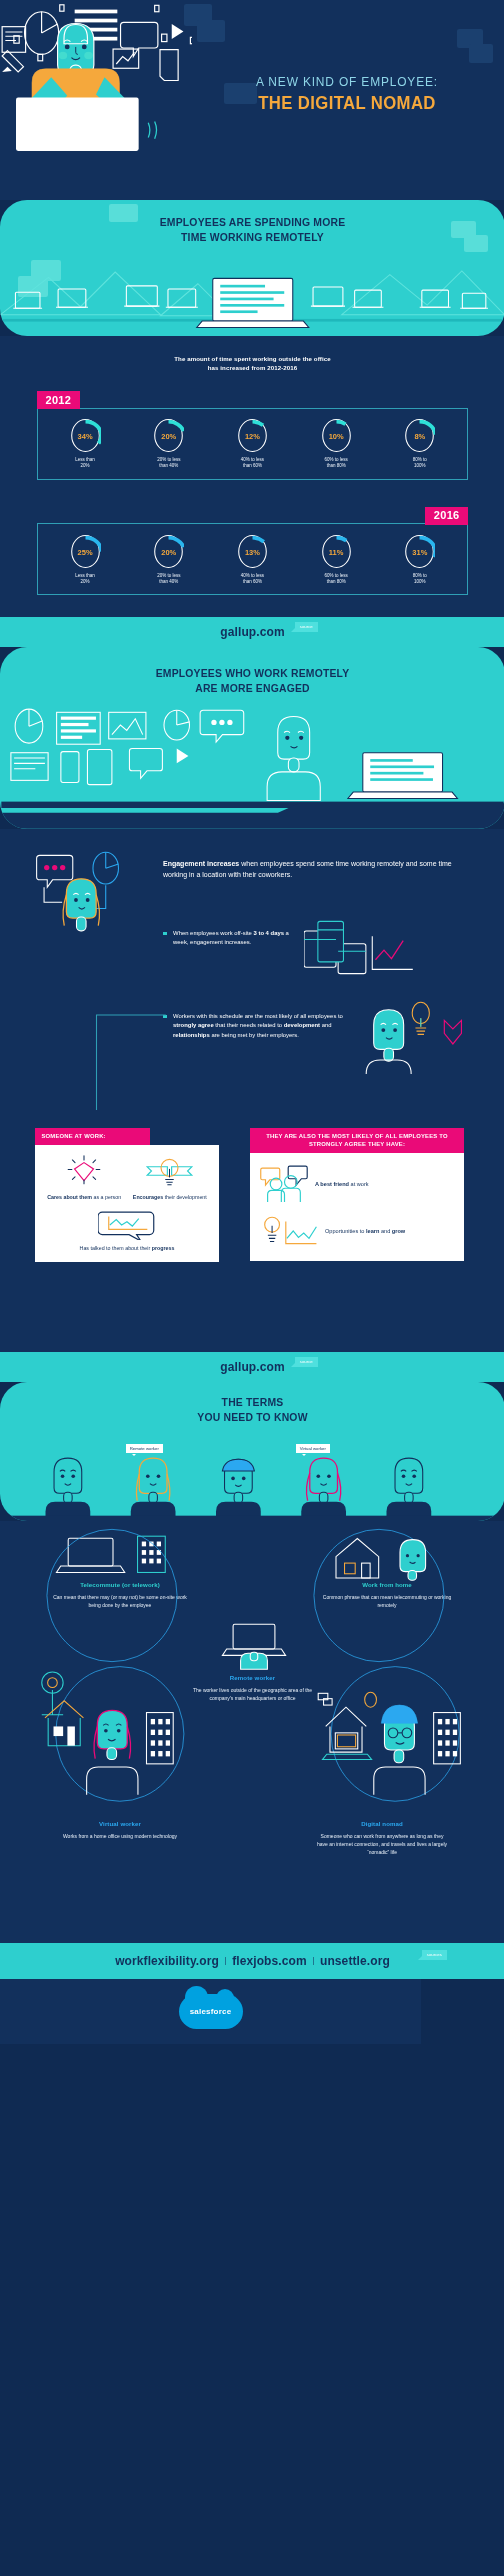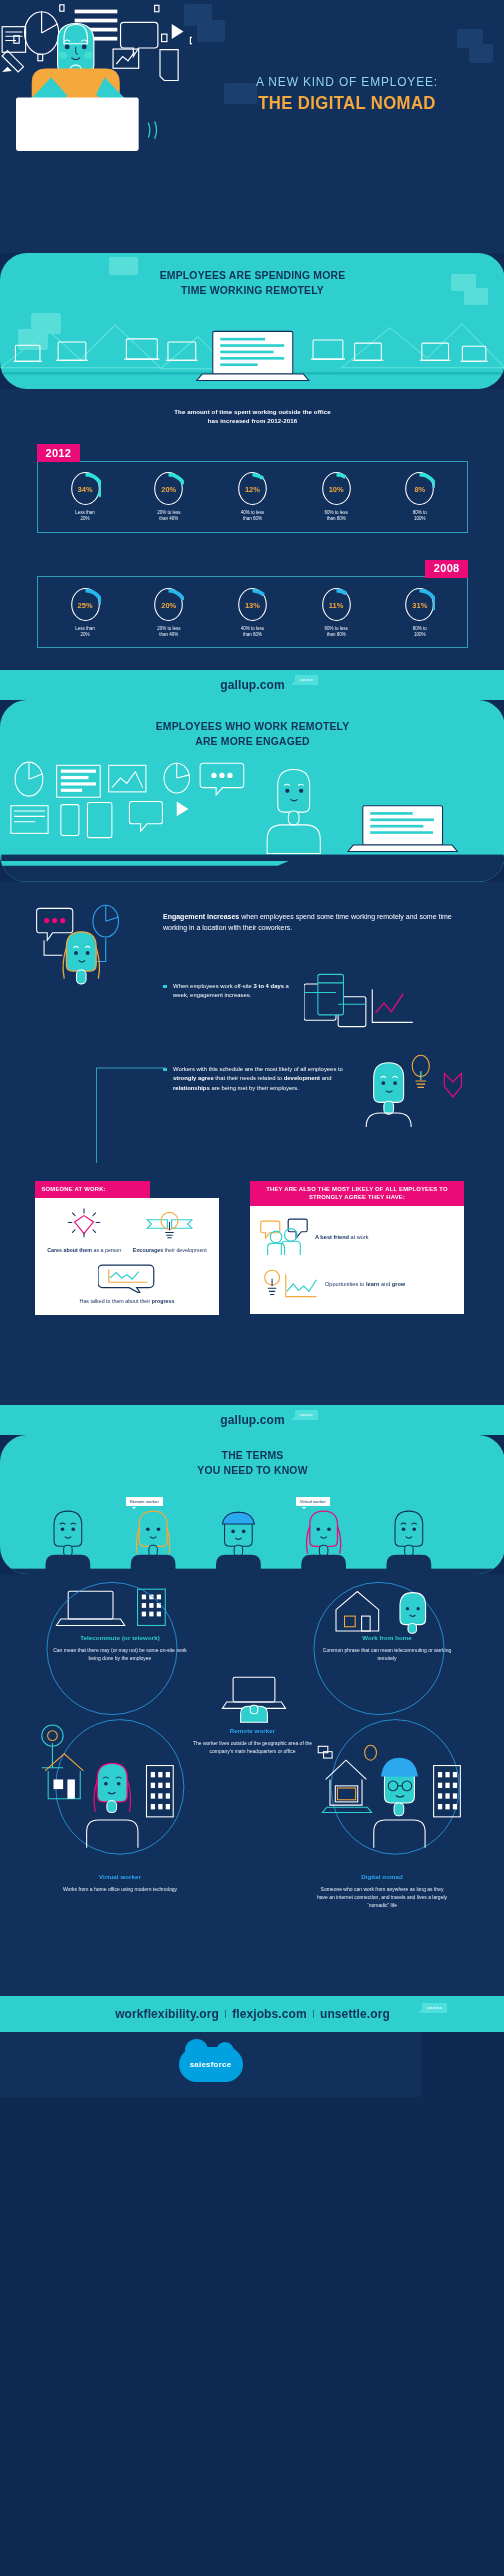--- a/index.html
+++ b/index.html
@@ -13,21 +13,21 @@
     width: 505px;
     height: 2576px;
     overflow: hidden;
     background: #0f2a52;
   }
 
   
   .hero {
     position: relative;
     width: 505px;
-    height: 253px;
+    height: 200px;
     background: #12305c;
     overflow: hidden;
   }
   .sq { position: absolute; background: #1b406f; border-radius: 2.1px; }
   .hero-title-wrap {
     position: absolute;
     left: 208px;
     top: 74px;
     width: 278px;
     text-align: center;
@@ -432,21 +432,21 @@
                 <div class="donut-val">8%</div>
               </div>
               <div class="donut-label">80% to<br>100%</div>
             </div>
           </div>
       </div>
     </div>
 
     <div style="margin-top:27px;position:relative;">
       <div style="margin-right:37px;text-align:right;">
-        <span class="year-tag">2008</span>
+        <span class="year-tag">2016</span>
       </div>
       <div class="stat-box" style="margin-top:-1.1px;">
         <div class="donut-row" id="donuts-2016">
             <div class="donut-cell">
               <div class="donut">
                 <svg width="31" height="35" viewBox="0 0 58 66">
                   <ellipse cx="29" cy="33" rx="26" ry="30" fill="none" stroke="#ffffff" stroke-width="2"></ellipse>
                   <ellipse cx="29" cy="33" rx="26" ry="30" fill="none" stroke="#29b6ee" stroke-width="7" stroke-dasharray="44.03841491947789 132.11524475843368" transform="rotate(-90 29 33)"></ellipse>
                 </svg>
                 <div class="donut-val">25%</div>

